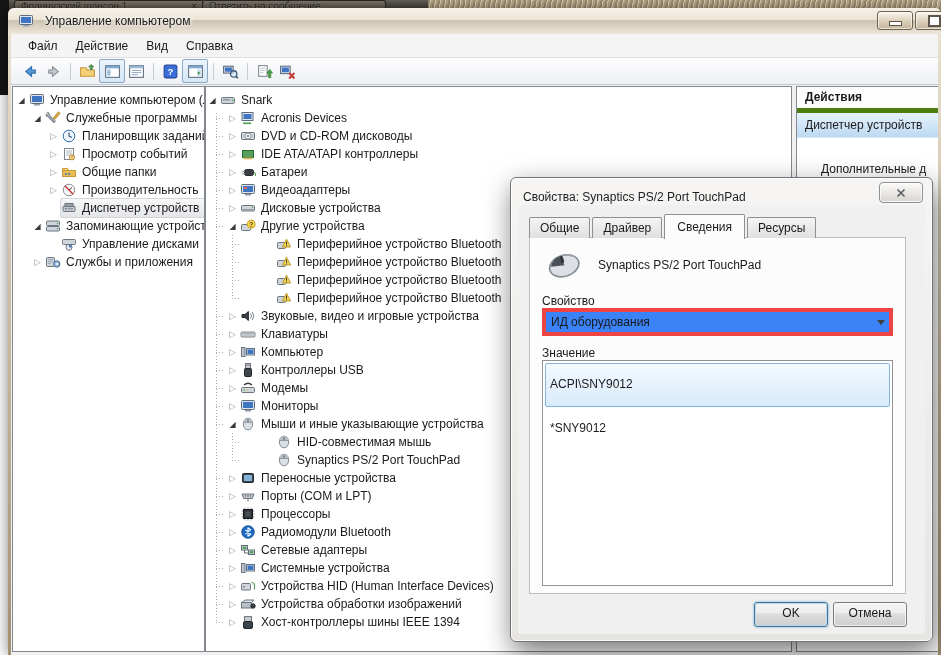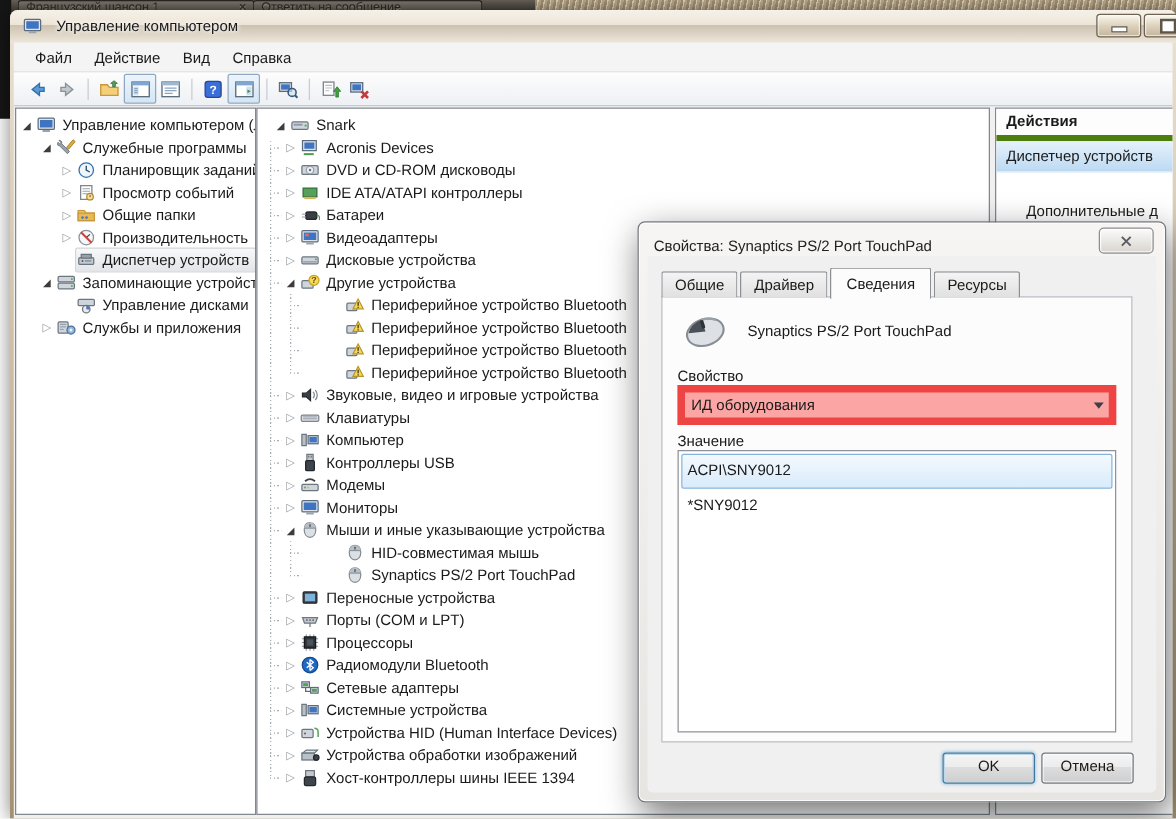--- a/index.html
+++ b/index.html
@@ -43,21 +43,21 @@
   .p-left{left:1px;width:191px}
   .p-mid{left:194px;width:585px}
   .p-right{left:785px;right:-4px}
 
   
   .tree{position:absolute;inset:0;padding-top:4px}
   .trow{height:18px;display:flex;align-items:center;white-space:nowrap;position:relative}
   .arrow{width:13px;flex:none;text-align:center;font-size:9px;line-height:18px}
   .exp-collapsed .arrow::before{content:"▷";color:#9aa0a6}
   .exp-expanded .arrow::before{content:"◢";color:#3c3c3c;font-size:8px}
-  .ind-0{padding-left:12px}.ind-1{padding-left:20px}.ind-2{padding-left:56px}
+  .ind-0{padding-left:0}.ind-1{padding-left:20px}.ind-2{padding-left:56px}
   .p-left .ind-0{padding-left:2px}.p-left .ind-1{padding-left:18px}.p-left .ind-2{padding-left:34px}
   .ico{width:16px;height:16px;flex:none;margin-right:5px}
   .hl{display:flex;align-items:center;height:18px;border:1px solid transparent;border-radius:2px;padding-right:5px}
   .sel-1>.hl{background:linear-gradient(#f7f8f9,#e3e5e8);border-color:#d2d5d9}
   
   .p-mid .ind-1::before,.p-mid .ind-2::before{content:"";position:absolute;top:9px;height:1px;
     background:repeating-linear-gradient(to right,#a8adb3 0 1px,transparent 1px 3px)}
   .p-mid .ind-1::before{left:10px;width:9px}
   .p-mid .ind-2::before{left:26px;width:9px}
   .trunk{position:absolute;width:1px;background:repeating-linear-gradient(to bottom,#a8adb3 0 1px,transparent 1px 3px)}
@@ -80,26 +80,26 @@
     display:flex;align-items:center;justify-content:center}
   .dlg-client{position:absolute;left:7px;right:7px;top:27px;bottom:7px;background:#f0f0f0;border-radius:0 0 4px 4px}
   .tabs{position:absolute;left:11px;top:8px;height:25px;display:flex;align-items:flex-end;z-index:3}
   .tab{height:20px;line-height:20px;padding:0 10px;margin-right:2px;background:linear-gradient(#f4f4f4,#e0e0e0);
     border:1px solid #8c8f94;border-bottom:none;border-radius:2px 2px 0 0}
   .tab.act-1{height:24px;line-height:24px;background:#fcfcfc;padding:0 12px;margin-bottom:-1px;z-index:4;position:relative}
   .tabpage{position:absolute;left:11px;right:19px;top:32px;height:355px;background:#fcfcfc;border:1px solid #b9bcc2}
   .dev-row{position:absolute;left:14px;top:12px;display:flex;align-items:flex-start}
   .dev-name{margin:8px 0 0 14px}
   .flbl{position:absolute;left:12px}
-  .combo{position:absolute;left:12px;right:12px;top:70px;height:20px;border:6px solid #ef4444;background:#fca5a5;
+  .combo{position:absolute;left:12px;right:12px;top:70px;height:20px;border:4px solid #ef4444;background:#3b82f6;
     display:flex;align-items:center;padding-left:5px}
   .combo .cbtn{margin-left:auto;width:17px;height:100%;display:flex;align-items:center;justify-content:center}
   .caret{width:0;height:0;border-left:4px solid transparent;border-right:4px solid transparent;border-top:5px solid #3c3f44}
   .listbox{position:absolute;left:12px;right:12px;top:122px;height:220px;border:1px solid #8f9297;background:#fff;padding:2px}
-  .vitem{height:18px;line-height:17px;padding:4px 4px;border:1px solid transparent;border-radius:2px;white-space:nowrap}
+  .vitem{height:18px;line-height:17px;padding:12px 4px;border:1px solid transparent;border-radius:2px;white-space:nowrap}
   .vitem.sel-1{background:linear-gradient(#f3f9fe,#d9ebfb);border-color:#84b4dd}
   .btn{position:absolute;top:397px;width:72px;height:23px;line-height:21px;text-align:center;border:1px solid #757b80;border-radius:3px;
     background:linear-gradient(#f5f5f5,#ececec 45%,#dddddd 46%,#cfcfcf);box-shadow:inset 0 0 0 1px rgba(255,255,255,.7)}
   .btn-ok{left:236px;border-color:#3f7699;box-shadow:0 0 3px #7ab2d8,inset 0 0 0 1px #bcd9ec}
   .btn-cancel{left:315px}
   .hidden-defs{position:absolute;width:0;height:0;overflow:hidden}
 </style>
 </head>
 <body>
 

